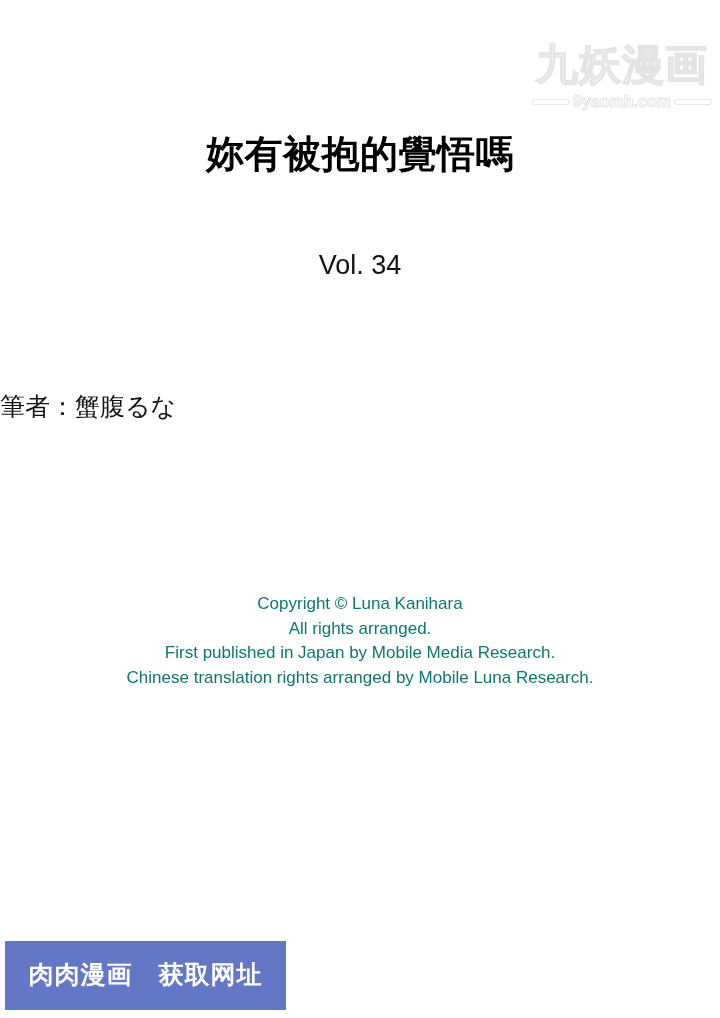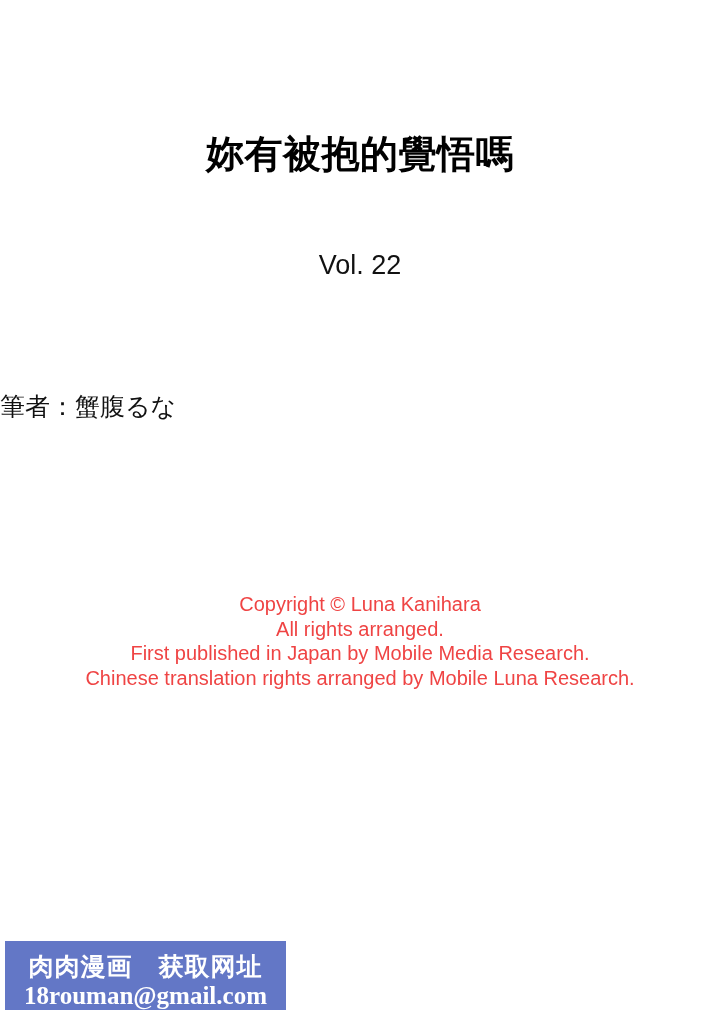--- a/index.html
+++ b/index.html
@@ -92,36 +92,36 @@
 
   .copyright {
     position: absolute;
     top: 592px;
     left: 0;
     width: 100%;
     text-align: center;
   }
   .copyright p {
     margin: 0;
-    font-size: 20px;
+    font-size: 17px;
     line-height: 24.5px;
-    color: #ef4444;
+    color: #0f766e;
   }
 
   .footer-badge {
     position: absolute;
     left: 5px;
     top: 941px;
     width: 281px;
     height: 69px;
     background: #6377c6;
     color: #ffffff;
     text-align: center;
     box-sizing: border-box;
-    padding-top: 10px;
+    padding-top: 18px;
   }
   .badge-line1 {
     font-size: 25px;
     font-weight: bold;
     letter-spacing: 1px;
     line-height: 30px;
     white-space: nowrap;
   }
   .badge-email {
     font-family: "Liberation Serif", serif;
@@ -129,32 +129,39 @@
     font-weight: bold;
     line-height: 29px;
     white-space: nowrap;
   }
 </style>
 </head>
 <body>
 
 <div class="page">
 
+  <div class="watermark">
+    <div class="wm-brand">九妖漫画</div>
+    <div class="wm-domain-row">
+      <span class="wm-line"></span>
+      <span class="wm-domain">9yaomh.com</span>
+      <span class="wm-line"></span>
+    </div>
+  </div>
 
   <h1 class="title">妳有被抱的覺悟嗎</h1>
 
-  <div class="volume">Vol. 22</div>
+  <div class="volume">Vol. 34</div>
 
   <div class="author">筆者：蟹腹るな</div>
 
   <div class="copyright">
     <p>Copyright © Luna Kanihara</p>
     <p>All rights arranged.</p>
     <p>First published in Japan by Mobile Media Research.</p>
     <p>Chinese translation rights arranged by Mobile Luna Research.</p>
   </div>
 
   <div class="footer-badge">
     <div class="badge-line1">肉肉漫画　获取网址</div>
-    <div class="badge-email">18rouman@gmail.com</div>
   </div>
 
 </div>
 
 </body></html>

